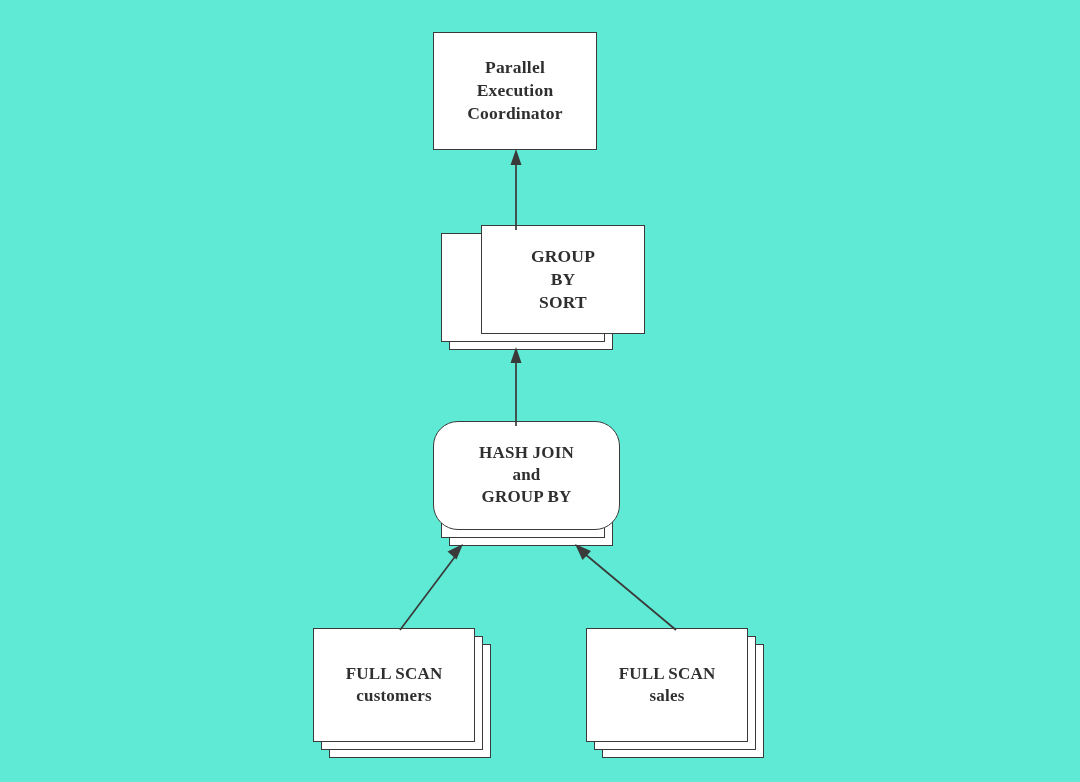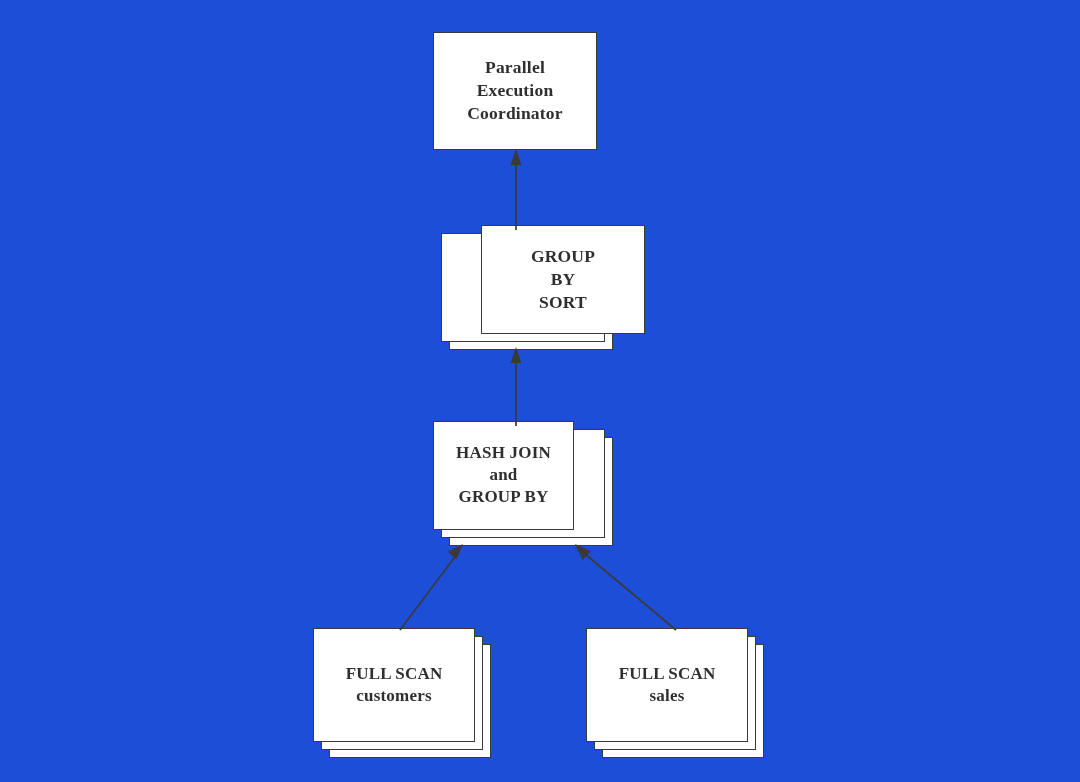--- a/index.html
+++ b/index.html
@@ -62,21 +62,21 @@
     stroke: #3a3a3a;
     stroke-width: 1.7;
   }
   .connector polygon {
     fill: #3a3a3a;
   }
 </style>
 </head>
 <body>
 
-<div id="canvas" style="background: #1d4ed8;">
+<div id="canvas" style="background: #5eead4;">
 
   <div class="node" style="left:433px; top:32px; width:164px; height:118px;">
     <div class="card front" style="left: 0px; top: 0px; width: 164px; height: 118px; border-color: rgb(58, 58, 58);">
       <div class="card-label size-lg" style="color: rgb(47, 47, 47);">Parallel
 Execution
 Coordinator</div>
     </div>
   </div>
 
   <div class="node" style="left:433px; top:225px; width:182px; height:127px;">
@@ -85,21 +85,21 @@
     <div class="card front" style="left: 0px; top: 0px; width: 164px; height: 109px; border-color: rgb(58, 58, 58); margin-left: 48px;">
       <div class="card-label size-lg" style="color: rgb(47, 47, 47);">GROUP
 BY
 SORT</div>
     </div>
   </div>
 
   <div class="node" style="left:433px; top:421px; width:182px; height:127px;">
     <div class="card shadow2" style="left: 16px; top: 16px; width: 164px; height: 109px; border-color: rgb(58, 58, 58);"></div>
     <div class="card shadow1" style="left: 8px; top: 8px; width: 164px; height: 109px; border-color: rgb(58, 58, 58);"></div>
-    <div class="card front" style="left: 0px; top: 0px; width: 141px; height: 109px; border-color: rgb(58, 58, 58);">
+    <div class="card front" style="left: 0px; top: 0px; width: 187px; height: 109px; border-color: rgb(58, 58, 58); border-radius: 25px;">
       <div class="card-label size-md" style="color: rgb(47, 47, 47);">HASH JOIN
 and
 GROUP BY</div>
     </div>
   </div>
 
   <div class="node" style="left:313px; top:628px; width:180px; height:132px;">
     <div class="card shadow2" style="left: 16px; top: 16px; width: 162px; height: 114px; border-color: rgb(58, 58, 58);"></div>
     <div class="card shadow1" style="left: 8px; top: 8px; width: 162px; height: 114px; border-color: rgb(58, 58, 58);"></div>
     <div class="card front" style="left: 0px; top: 0px; width: 162px; height: 114px; border-color: rgb(58, 58, 58);">

